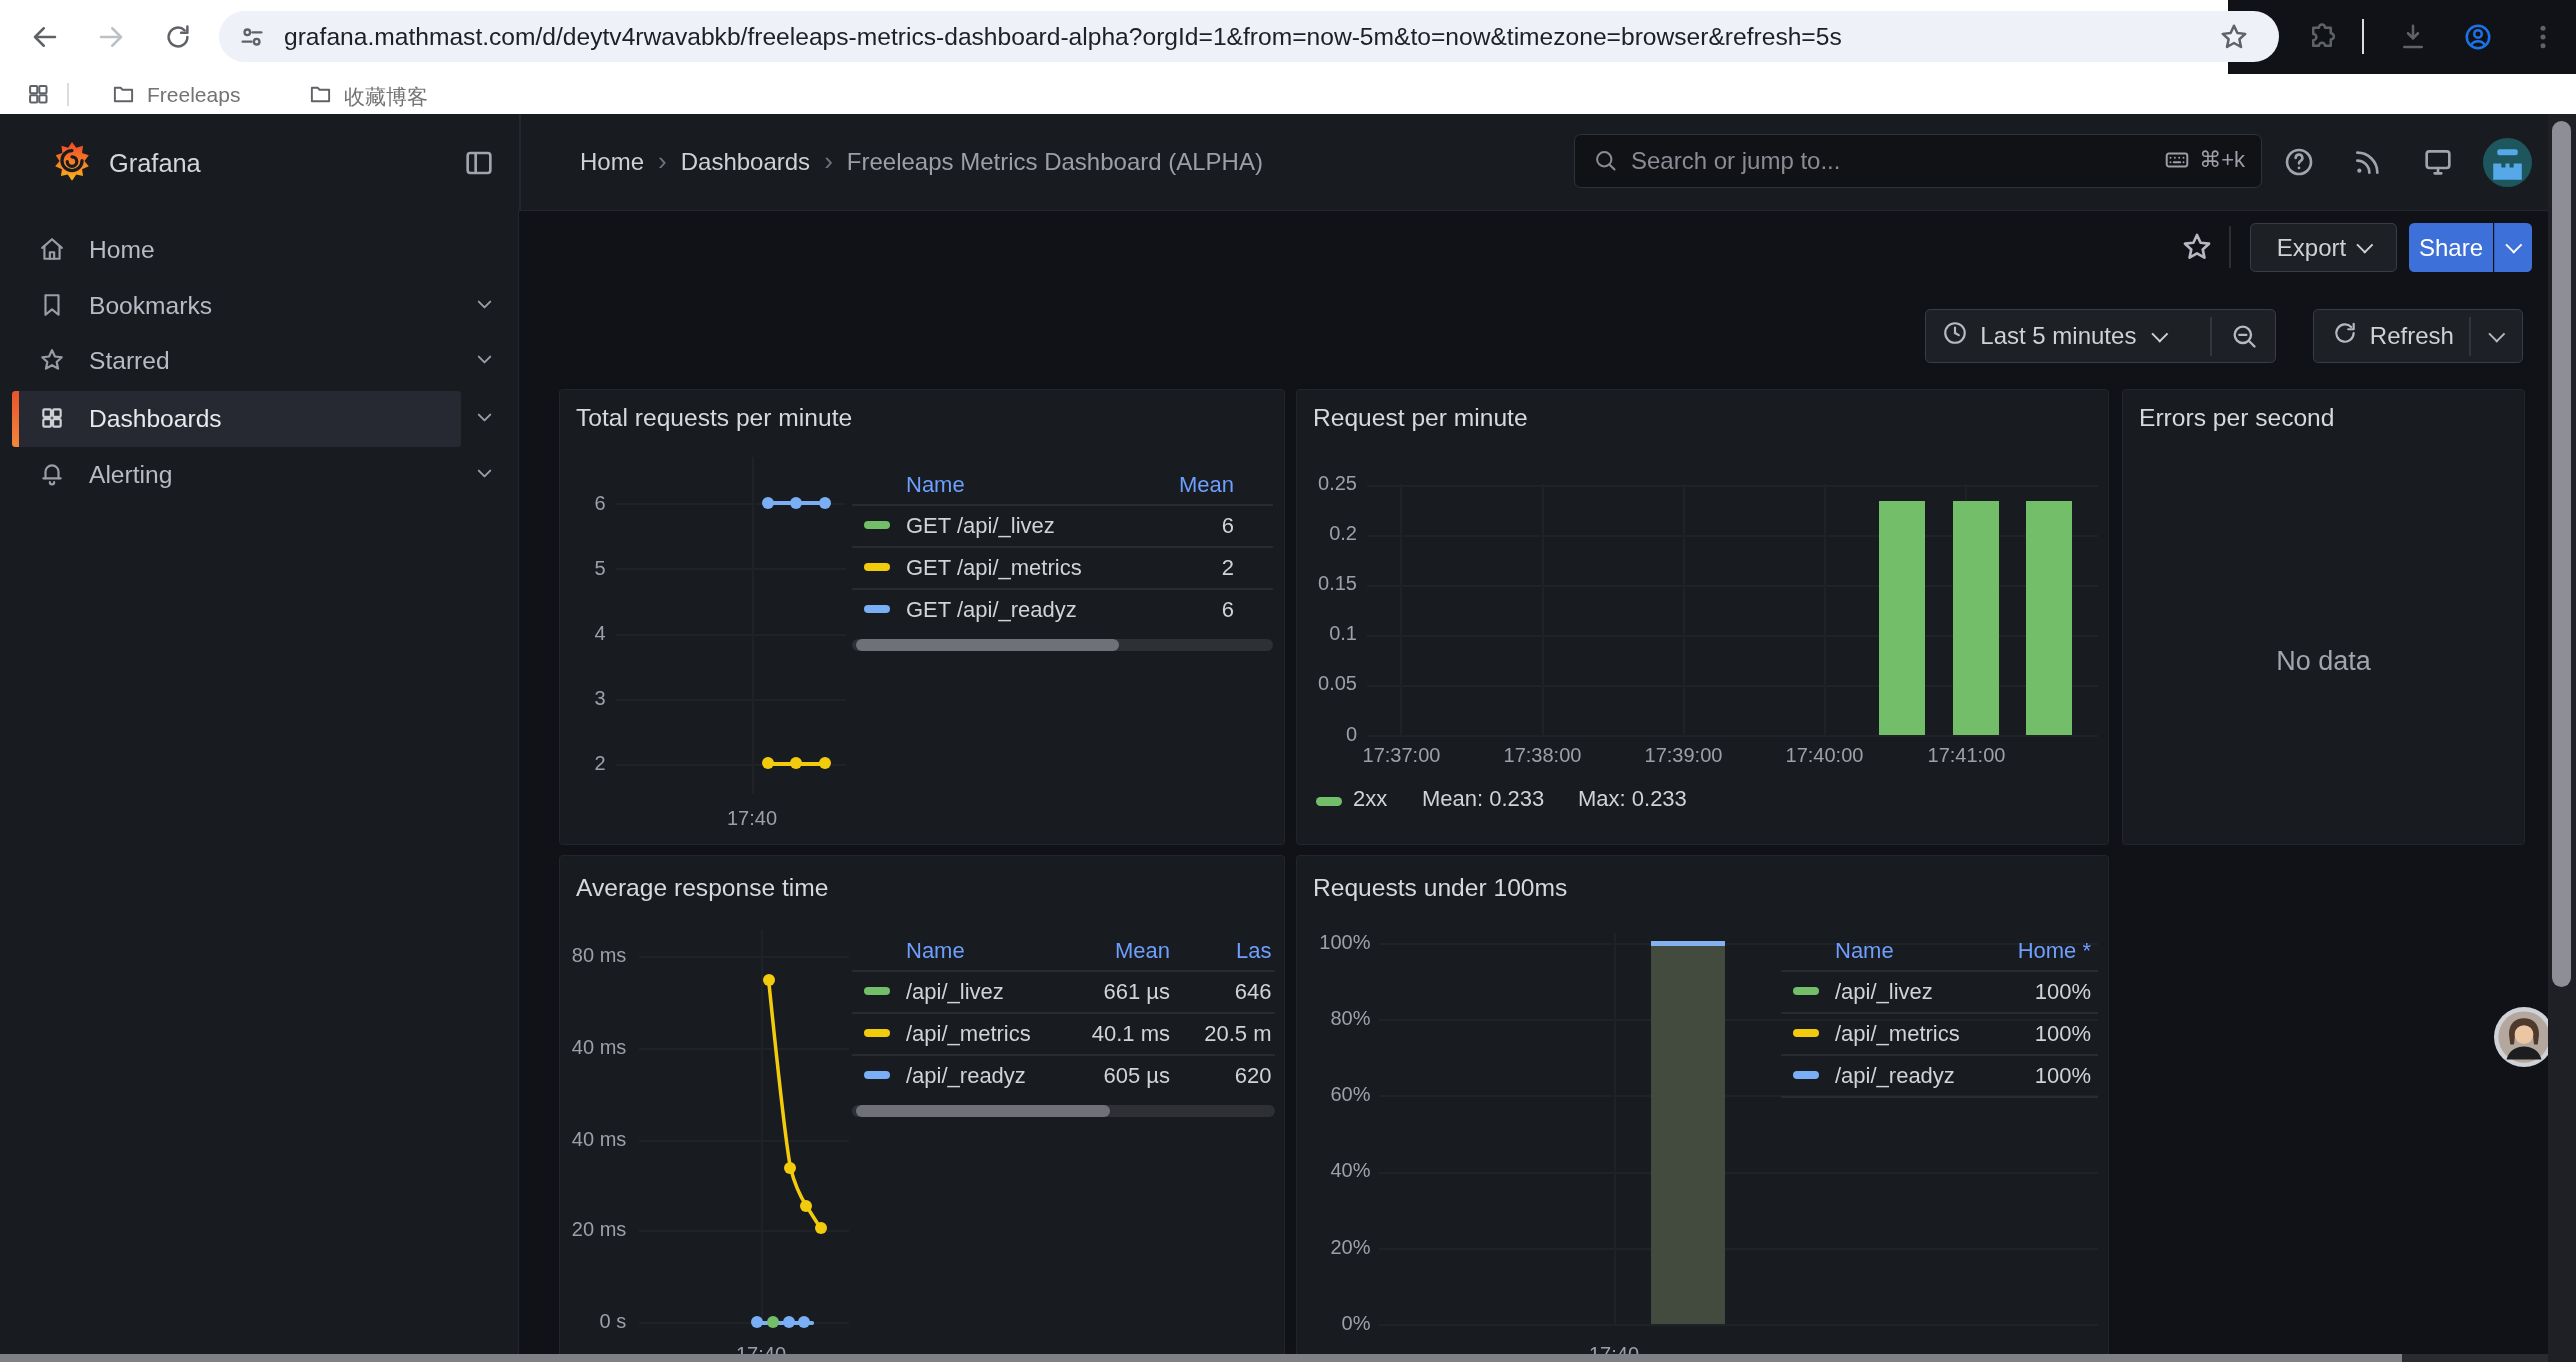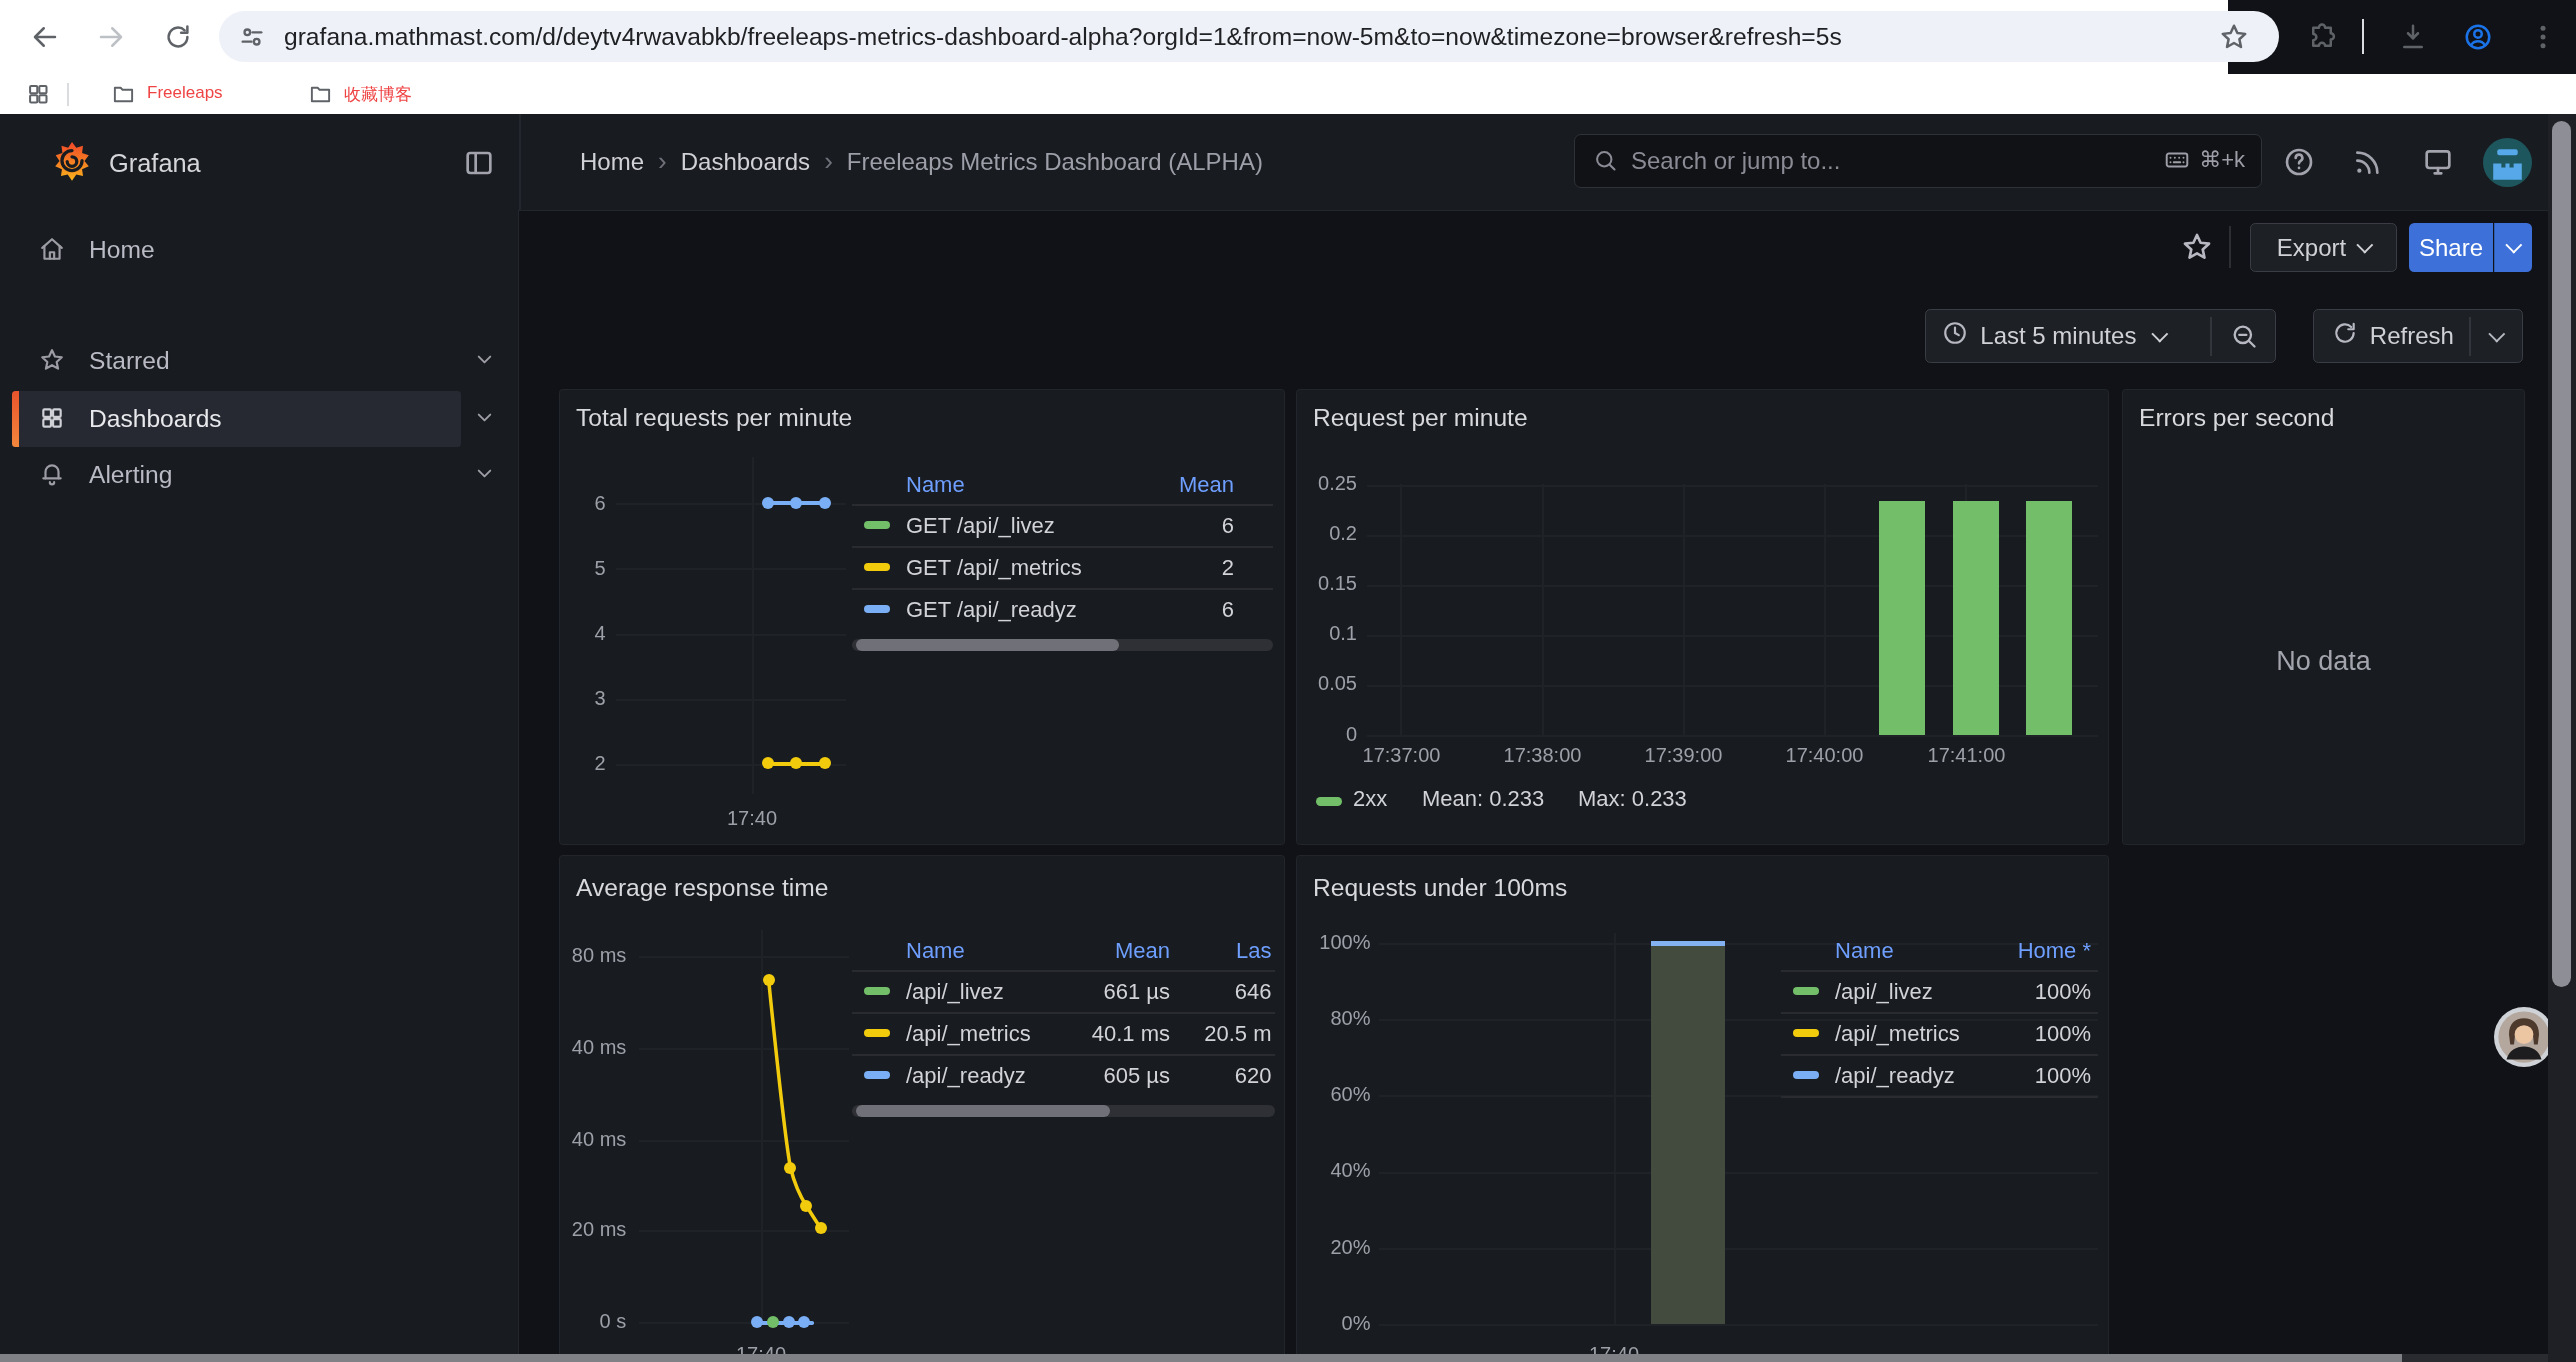--- a/index.html
+++ b/index.html
@@ -9,21 +9,21 @@
   .flex{display:flex;align-items:center;}
 
   
   .chrome-toolbar{left:0;top:0;width:2228px;height:74px;background:#ffffff;}
   .bookmarks-bar{left:0;top:74px;width:2576px;height:40px;background:#ffffff;border-bottom:0.9px solid #e8eaed;}
   .cicon{color:#5f6368;}
   .cicon.dis{color:#bdc1c6;}
   .omnibox{left:219px;top:11.4px;width:2060px;height:51px;border-radius:25.4px;background:#eef1f8;}
   .url-text{position:absolute;left:65px;top:11.4px;font-size:24.6px;color:#202124;white-space:nowrap;}
   .vdiv-lt{width:1.8px;background:#dadce0;}
-  .bm-label{font-size:17px;color:#ef4444;}
+  .bm-label{font-size:21px;color:#737373;}
 
   
   .gf-topbar{left:0;top:114px;width:2576px;height:96px;background:#181b20;border-bottom:1.8px solid #23262c;}
   .gf-brand{font-size:25.4px;color:#d5d6da;font-weight:500;}
   .crumb{font-size:24px;color:#d0d1d7;white-space:nowrap;}
   .crumb.cur{color:#9d9ea8;}
   .crumb-sep{font-size:26px;color:#70717a;}
   .gf-search{left:1574px;top:134px;width:688px;height:54px;border-radius:7px;background:#101216;border:1.8px solid #2f3238;box-sizing:border-box;}
   .gf-search input{position:absolute;left:54px;top:3.5px;width:456px;height:42px;background:transparent;border:none;outline:none;
                    font-size:24px;color:#c7c8d0;font-family:inherit;}
@@ -259,20 +259,31 @@
       <span class="nav-icon">
         <svg width="26" height="26" viewBox="0 0 24 24" fill="none" stroke="currentColor" stroke-width="2" stroke-linecap="round" stroke-linejoin="round">
             <path d="M3 11l9-8 9 8"></path>
             <path d="M5 9.5V21h14V9.5"></path>
             <path d="M10 21v-6h4v6"></path>
           </svg>
       </span>
       <span class="nav-label">Home</span>
     </div>
 
+    <div class="nav-item" style="top:71px">
+      <span class="nav-icon">
+        <svg width="26" height="26" viewBox="0 0 24 24" fill="none" stroke="currentColor" stroke-width="2" stroke-linejoin="round">
+            <path d="M6 3h12v18l-6-5-6 5z"></path>
+          </svg>
+      </span>
+      <span class="nav-label">Bookmarks</span>
+      <span class="nav-chev"><svg width="23" height="23" viewBox="0 0 24 24" fill="none" stroke="currentColor" stroke-width="2" stroke-linecap="round" stroke-linejoin="round">
+            <path d="M6 9l6 6 6-6"></path>
+          </svg></span>
+    </div>
 
     <div class="nav-item" style="top:126px">
       <span class="nav-icon">
         <svg width="26" height="26" viewBox="0 0 24 24" fill="none" stroke="currentColor" stroke-width="2" stroke-linejoin="round">
             <path d="M12 3l2.7 5.8 6.3.7-4.7 4.3 1.3 6.2-5.6-3.2-5.6 3.2 1.3-6.2L3 9.5l6.3-.7z"></path>
           </svg>
       </span>
       <span class="nav-label">Starred</span>
       <span class="nav-chev"><svg width="23" height="23" viewBox="0 0 24 24" fill="none" stroke="currentColor" stroke-width="2" stroke-linecap="round" stroke-linejoin="round">
             <path d="M6 9l6 6 6-6"></path>

